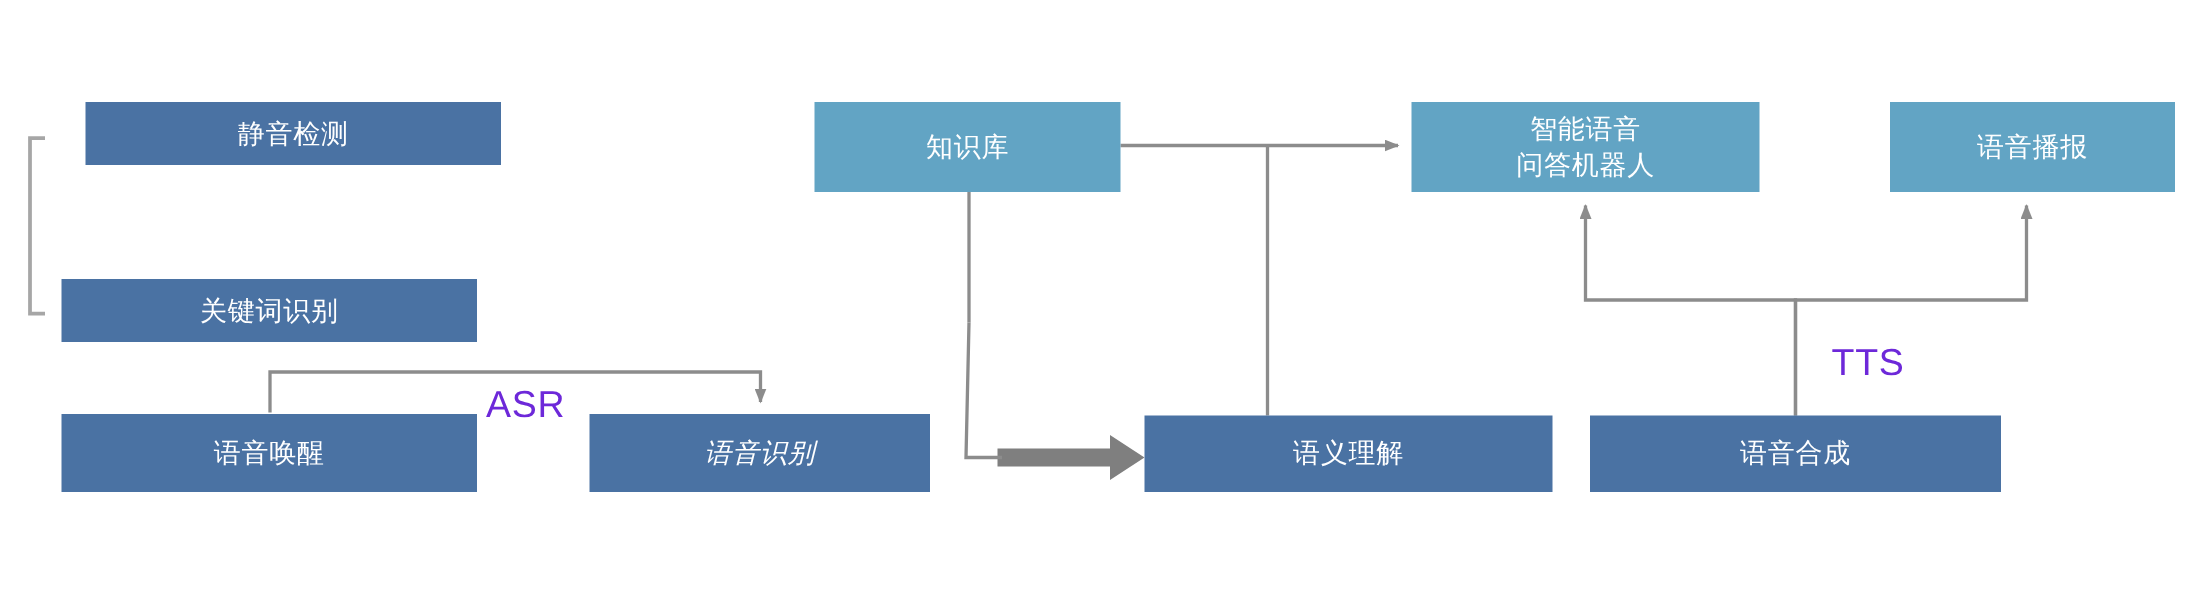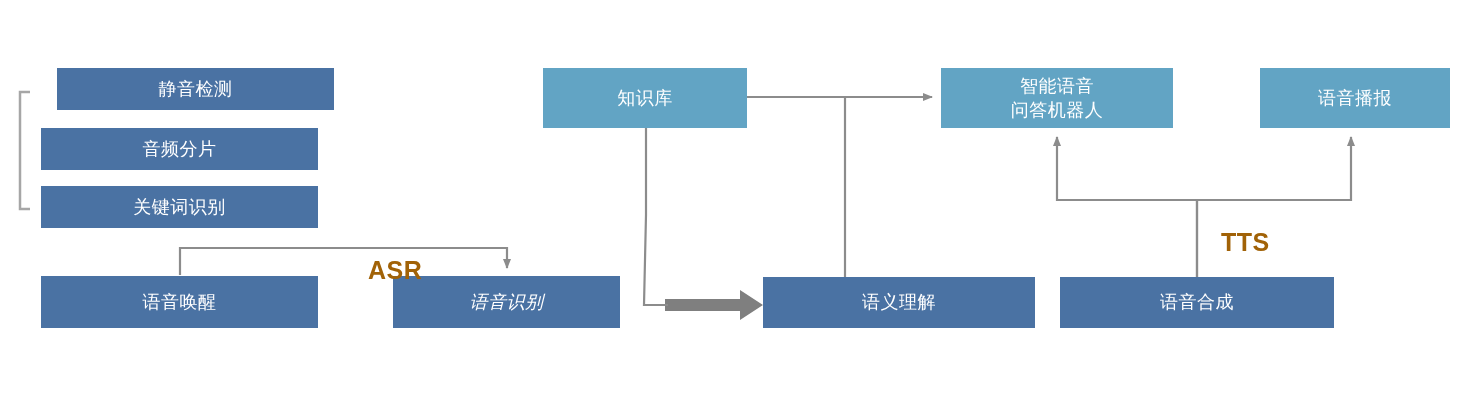--- a/index.html
+++ b/index.html
@@ -28,25 +28,24 @@
     line-height: 1.35;
     letter-spacing: 0.5px;
     box-sizing: border-box;
     white-space: pre-line;
   }
   .node.dark  { background: #4a72a3; }
   .node.light { background: #62a4c4; }
 
   .edge-label {
     position: absolute;
-    color: #a16207;
+    color: #6d28d9;
     font-size: 25px;
     letter-spacing: 0.5px;
     white-space: nowrap;
-    font-weight: bold;
   }
 
   svg.wires {
     position: absolute;
     left: 0;
     top: 0;
     width: 1471px;
     height: 400px;
     pointer-events: none;
   }
@@ -92,36 +91,35 @@
       <path d="M1197,277 L1197,200 L1057,200 L1057,137" fill="none" stroke="#8c8c8c" stroke-width="2.2" marker-end="url(#ah)"></path>
     </g>
 
     <g>
       <path d="M1197,277 L1197,200 L1351,200 L1351,137" fill="none" stroke="#8c8c8c" stroke-width="2.2" marker-end="url(#ah)"></path>
     </g>
   </svg>
 
   <div class="node dark" style="left:57px;top:68px;width:277px;height:42px;">静音检测</div>
 
-  <div class="node dark" style="left:41px;top:128px;width:277px;height:42px;">音频分片</div>
 
   <div class="node dark" style="left:41px;top:186px;width:277px;height:42px;">关键词识别</div>
 
   <div class="node dark" style="left:41px;top:276px;width:277px;height:52px;">语音唤醒</div>
 
   <div class="node dark" style="left:393px;top:276px;width:227px;height:52px;font-style:italic;">语音识别</div>
 
   <div class="node light" style="left:543px;top:68px;width:204px;height:60px;">知识库</div>
 
   <div class="node dark" style="left:763px;top:277px;width:272px;height:51px;">语义理解</div>
 
   <div class="node light" style="left:941px;top:68px;width:232px;height:60px;">智能语音
 问答机器人</div>
 
   <div class="node dark" style="left:1060px;top:277px;width:274px;height:51px;">语音合成</div>
 
   <div class="node light" style="left:1260px;top:68px;width:190px;height:60px;">语音播报</div>
 
-  <div class="edge-label" style="left:324px;top:256px;margin-left:44px;">ASR</div>
+  <div class="edge-label" style="left:324px;top:256px;">ASR</div>
 
   <div class="edge-label" style="left:1221px;top:228px;">TTS</div>
 
 </div>
 
 </body></html>

